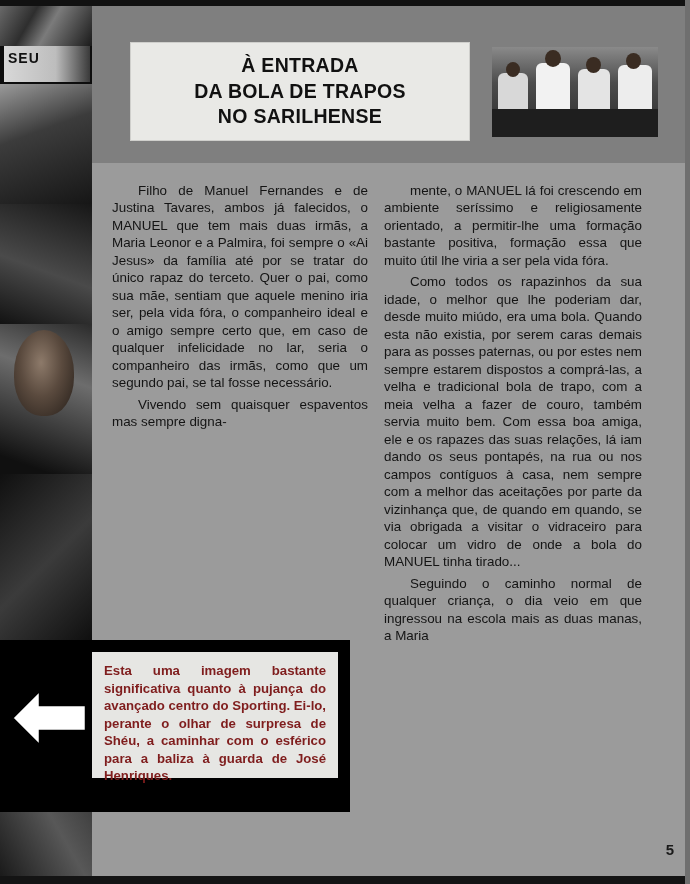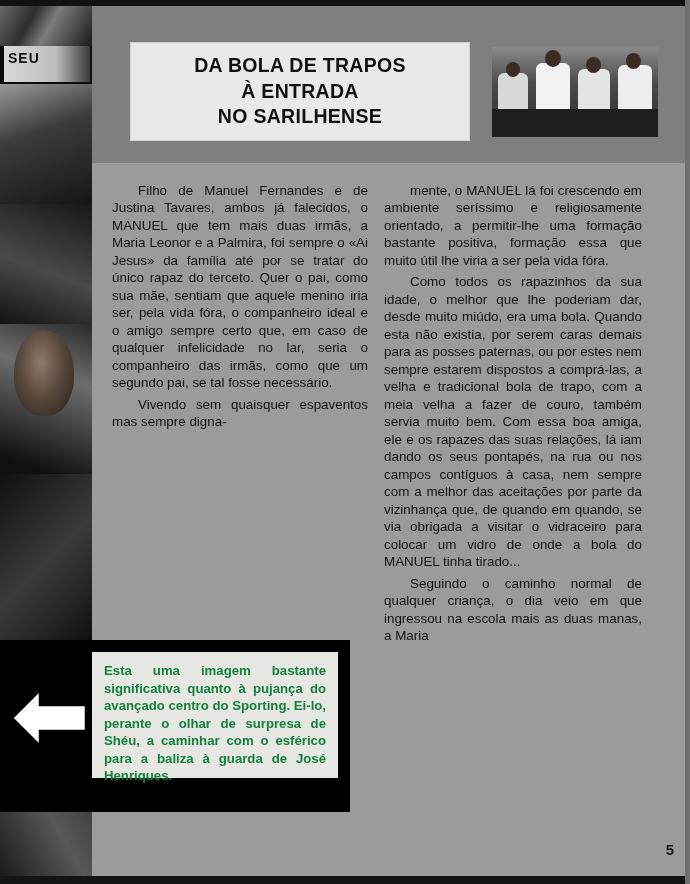--- a/index.html
+++ b/index.html
@@ -156,21 +156,21 @@
     width: 246px; height: 126px;
     background: #e6e6e3;
     padding: 10px 12px;
     box-sizing: border-box;
   }
   .caption-text {
     font-family: "Liberation Sans", sans-serif;
     font-weight: bold;
     font-size: 13.2px;
     line-height: 1.33;
-    color: #15803d;
+    color: #7f1d1d;
     text-align: justify;
   }
   
   .arrow {
     position: absolute;
     left: 10px; top: 44px;
     width: 78px; height: 68px;
   }
 
   
@@ -214,22 +214,22 @@
     <div class="ls-photo ls-p6"></div>
     <div class="ls-photo ls-p7"></div>
   </div>
 
   <div class="article">
 
     <div class="header-band"></div>
 
     <div class="title-box">
       <div class="title-text">
+        <div>À ENTRADA</div>
         <div>DA BOLA DE TRAPOS</div>
-        <div>À ENTRADA</div>
         <div>NO SARILHENSE</div>
       </div>
     </div>
 
     <div class="header-photo">
       <div class="hp-player hp-p1"></div>
       <div class="hp-player hp-p2"></div>
       <div class="hp-player hp-p3"></div>
       <div class="hp-player hp-p4"></div>
       <div class="hp-head hp-h1"></div>

